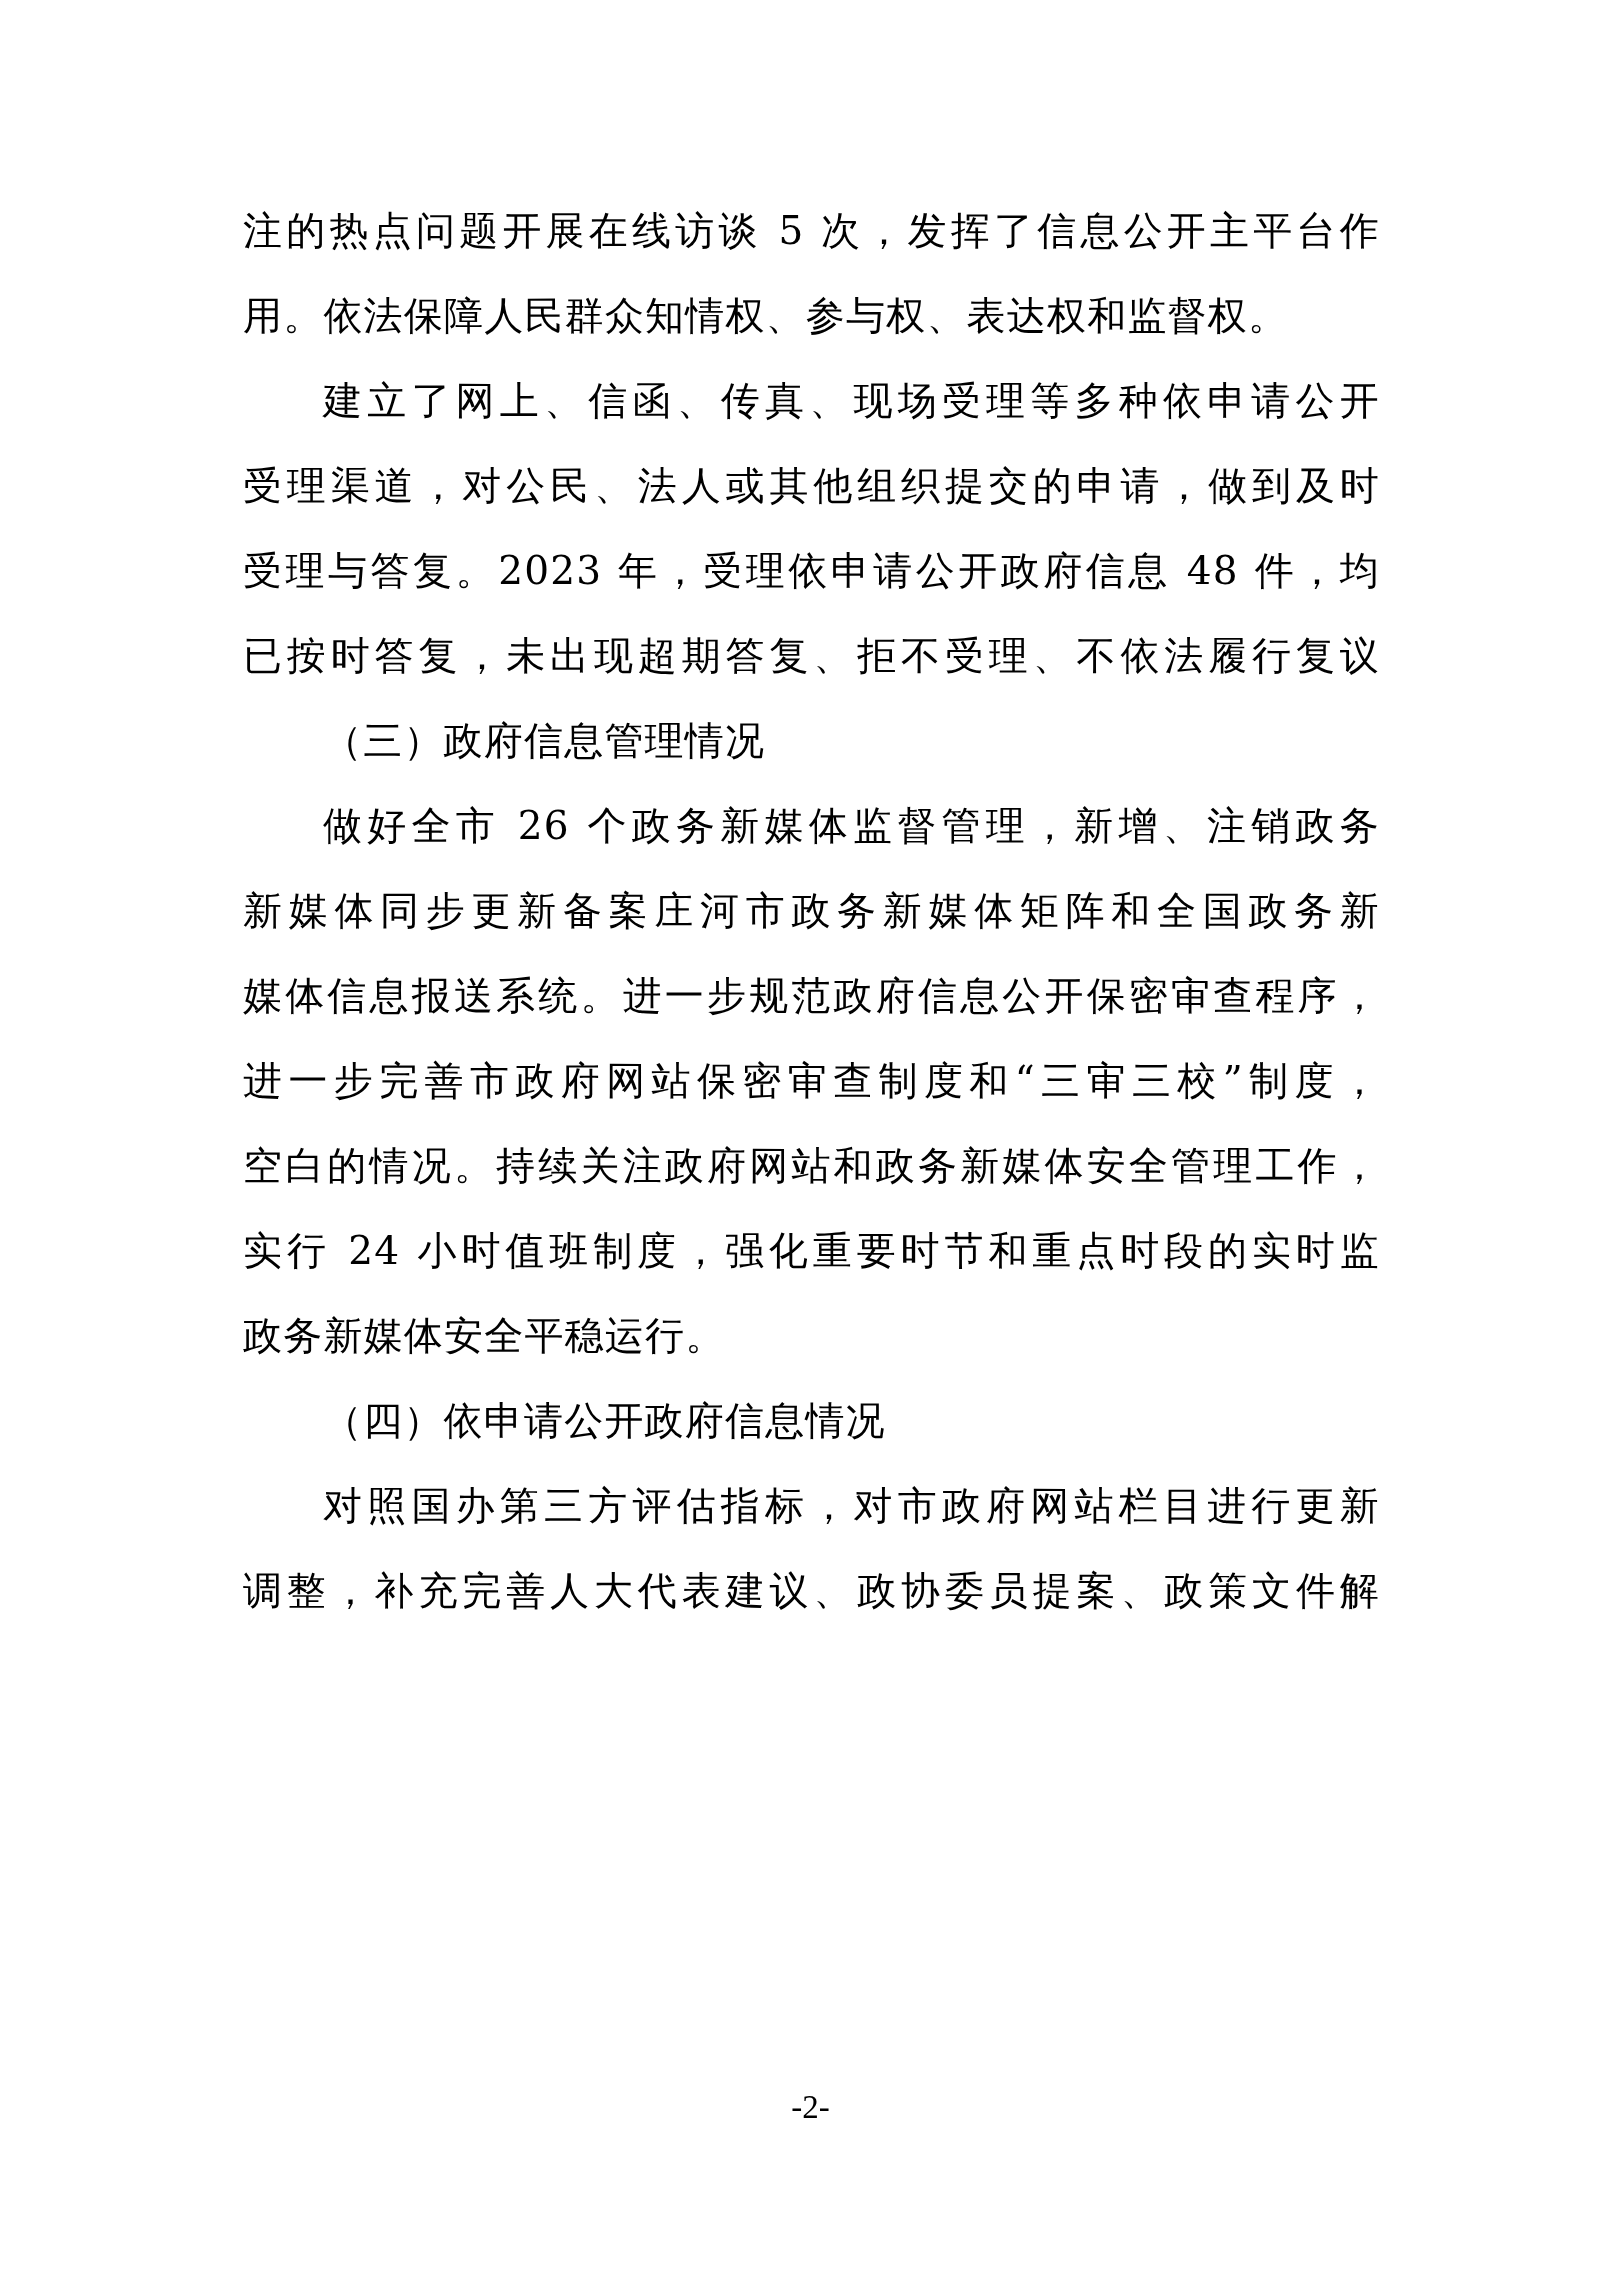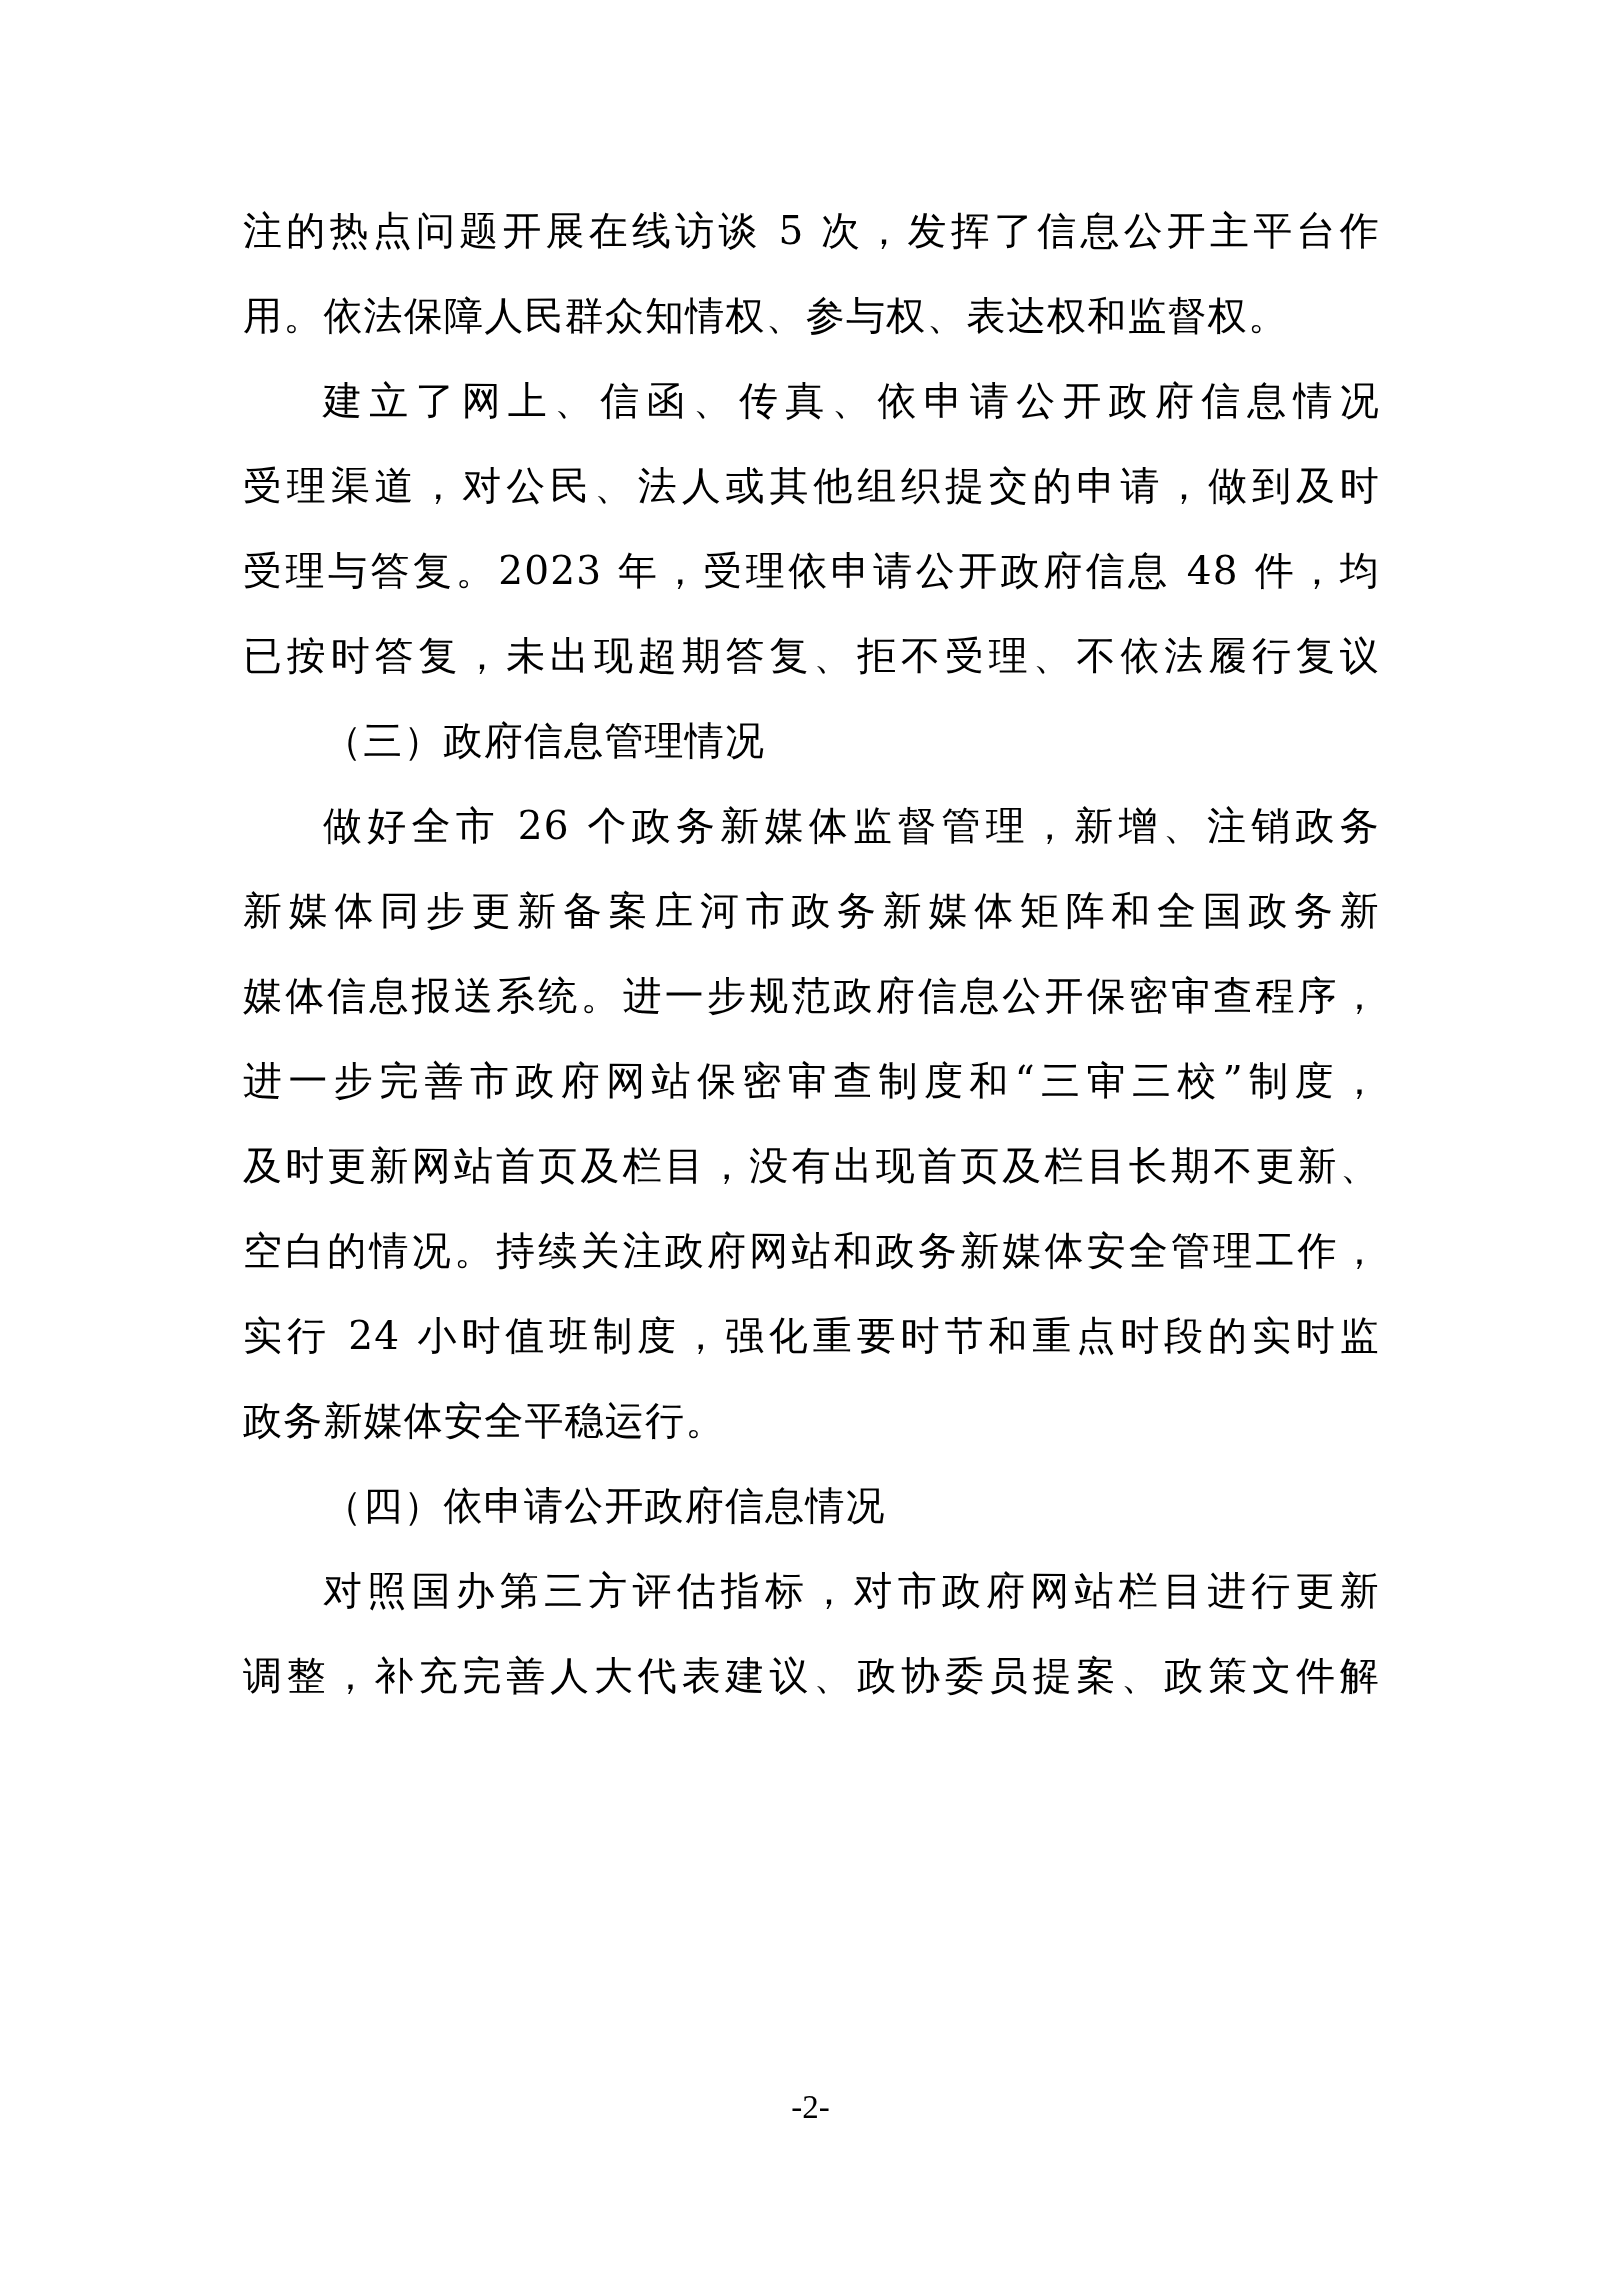--- a/index.html
+++ b/index.html
@@ -50,30 +50,29 @@
       font-size: 33px;
       line-height: 43px;
     }
   </style>
 </head>
 <body>
 
 <div class="page">
   <div class="line">注的热点问题开展在线访谈 5 次，发挥了信息公开主平台作</div>
   <div class="line last">用。依法保障人民群众知情权、参与权、表达权和监督权。</div>
-  <div class="line indent">建立了网上、信函、传真、依申请公开政府信息情况</div>
+  <div class="line indent">建立了网上、信函、传真、现场受理等多种依申请公开</div>
   <div class="line">受理渠道，对公民、法人或其他组织提交的申请，做到及时</div>
   <div class="line">受理与答复。2023 年，受理依申请公开政府信息 48 件，均</div>
   <div class="line">已按时答复，未出现超期答复、拒不受理、不依法履行复议</div>
   <div class="line heading">（三）政府信息管理情况</div>
   <div class="line indent">做好全市 26 个政务新媒体监督管理，新增、注销政务</div>
   <div class="line">新媒体同步更新备案庄河市政务新媒体矩阵和全国政务新</div>
   <div class="line">媒体信息报送系统。进一步规范政府信息公开保密审查程序，</div>
   <div class="line">进一步完善市政府网站保密审查制度和“三审三校”制度，</div>
-  <div class="line">及时更新网站首页及栏目，没有出现首页及栏目长期不更新、</div>
   <div class="line">空白的情况。持续关注政府网站和政务新媒体安全管理工作，</div>
   <div class="line">实行 24 小时值班制度，强化重要时节和重点时段的实时监</div>
   <div class="line last">政务新媒体安全平稳运行。</div>
   <div class="line heading">（四）依申请公开政府信息情况</div>
   <div class="line indent">对照国办第三方评估指标，对市政府网站栏目进行更新</div>
   <div class="line">调整，补充完善人大代表建议、政协委员提案、政策文件解</div>
 </div>
 
 <div class="page-number">-2-</div>
 

